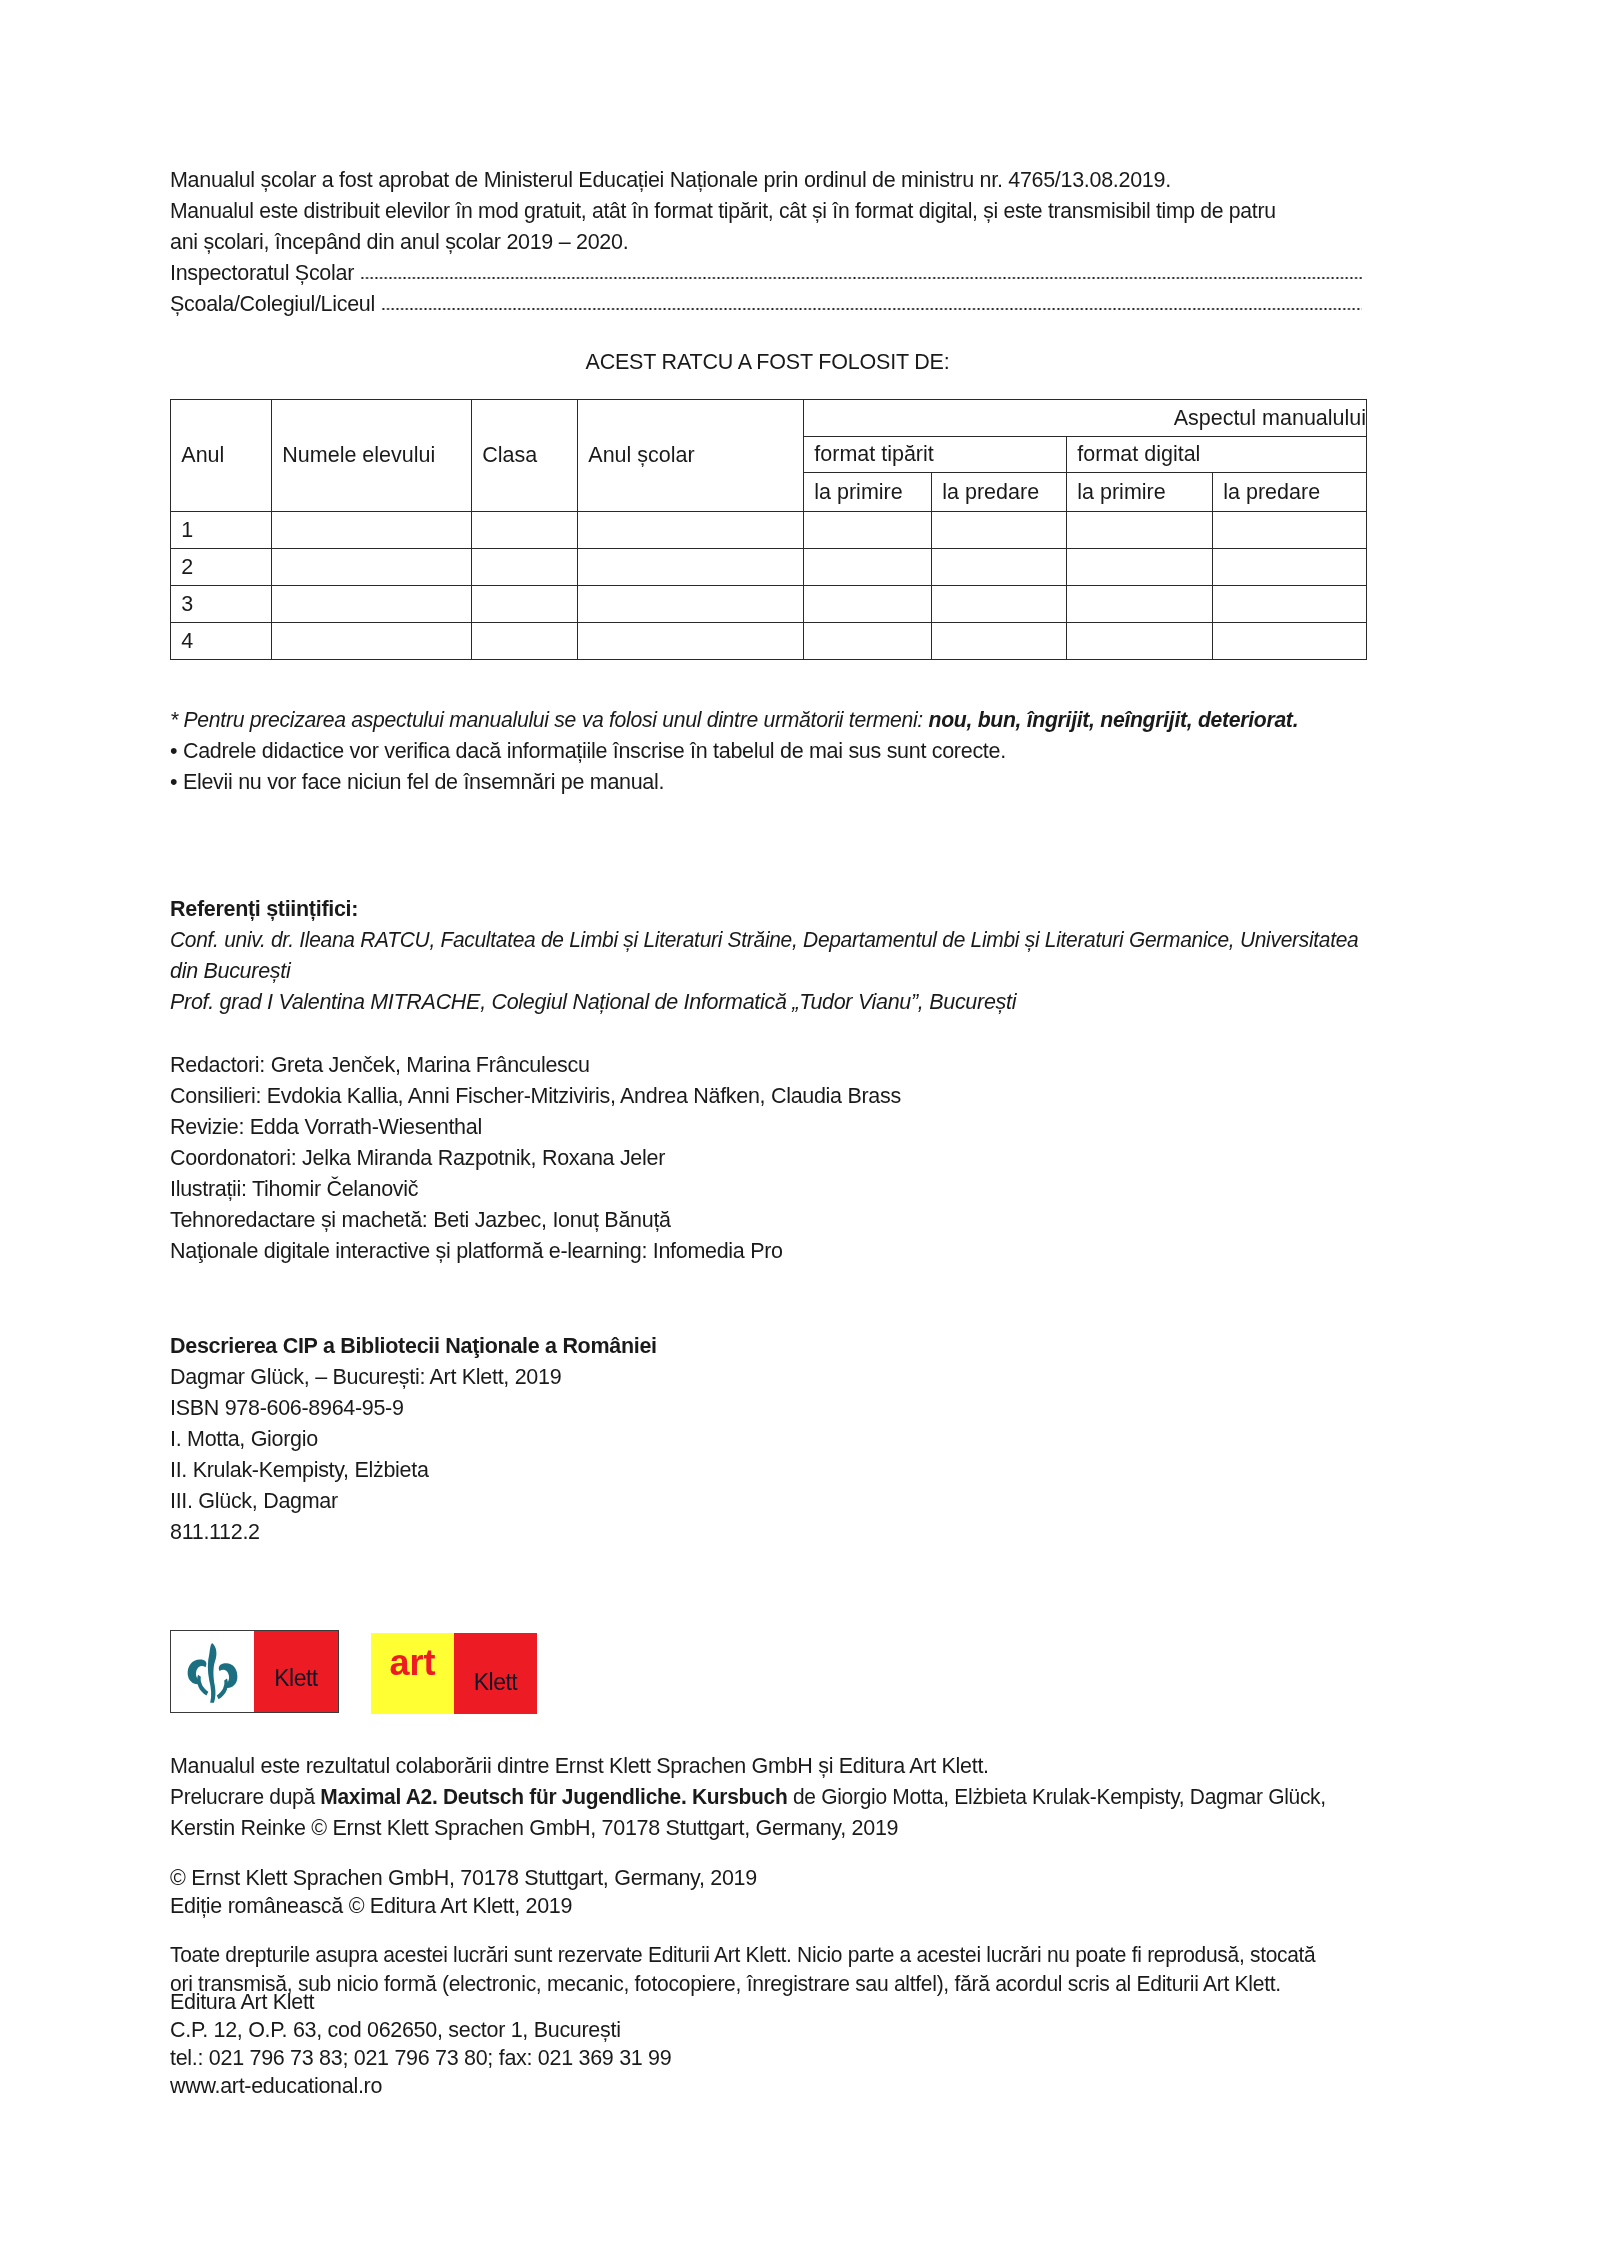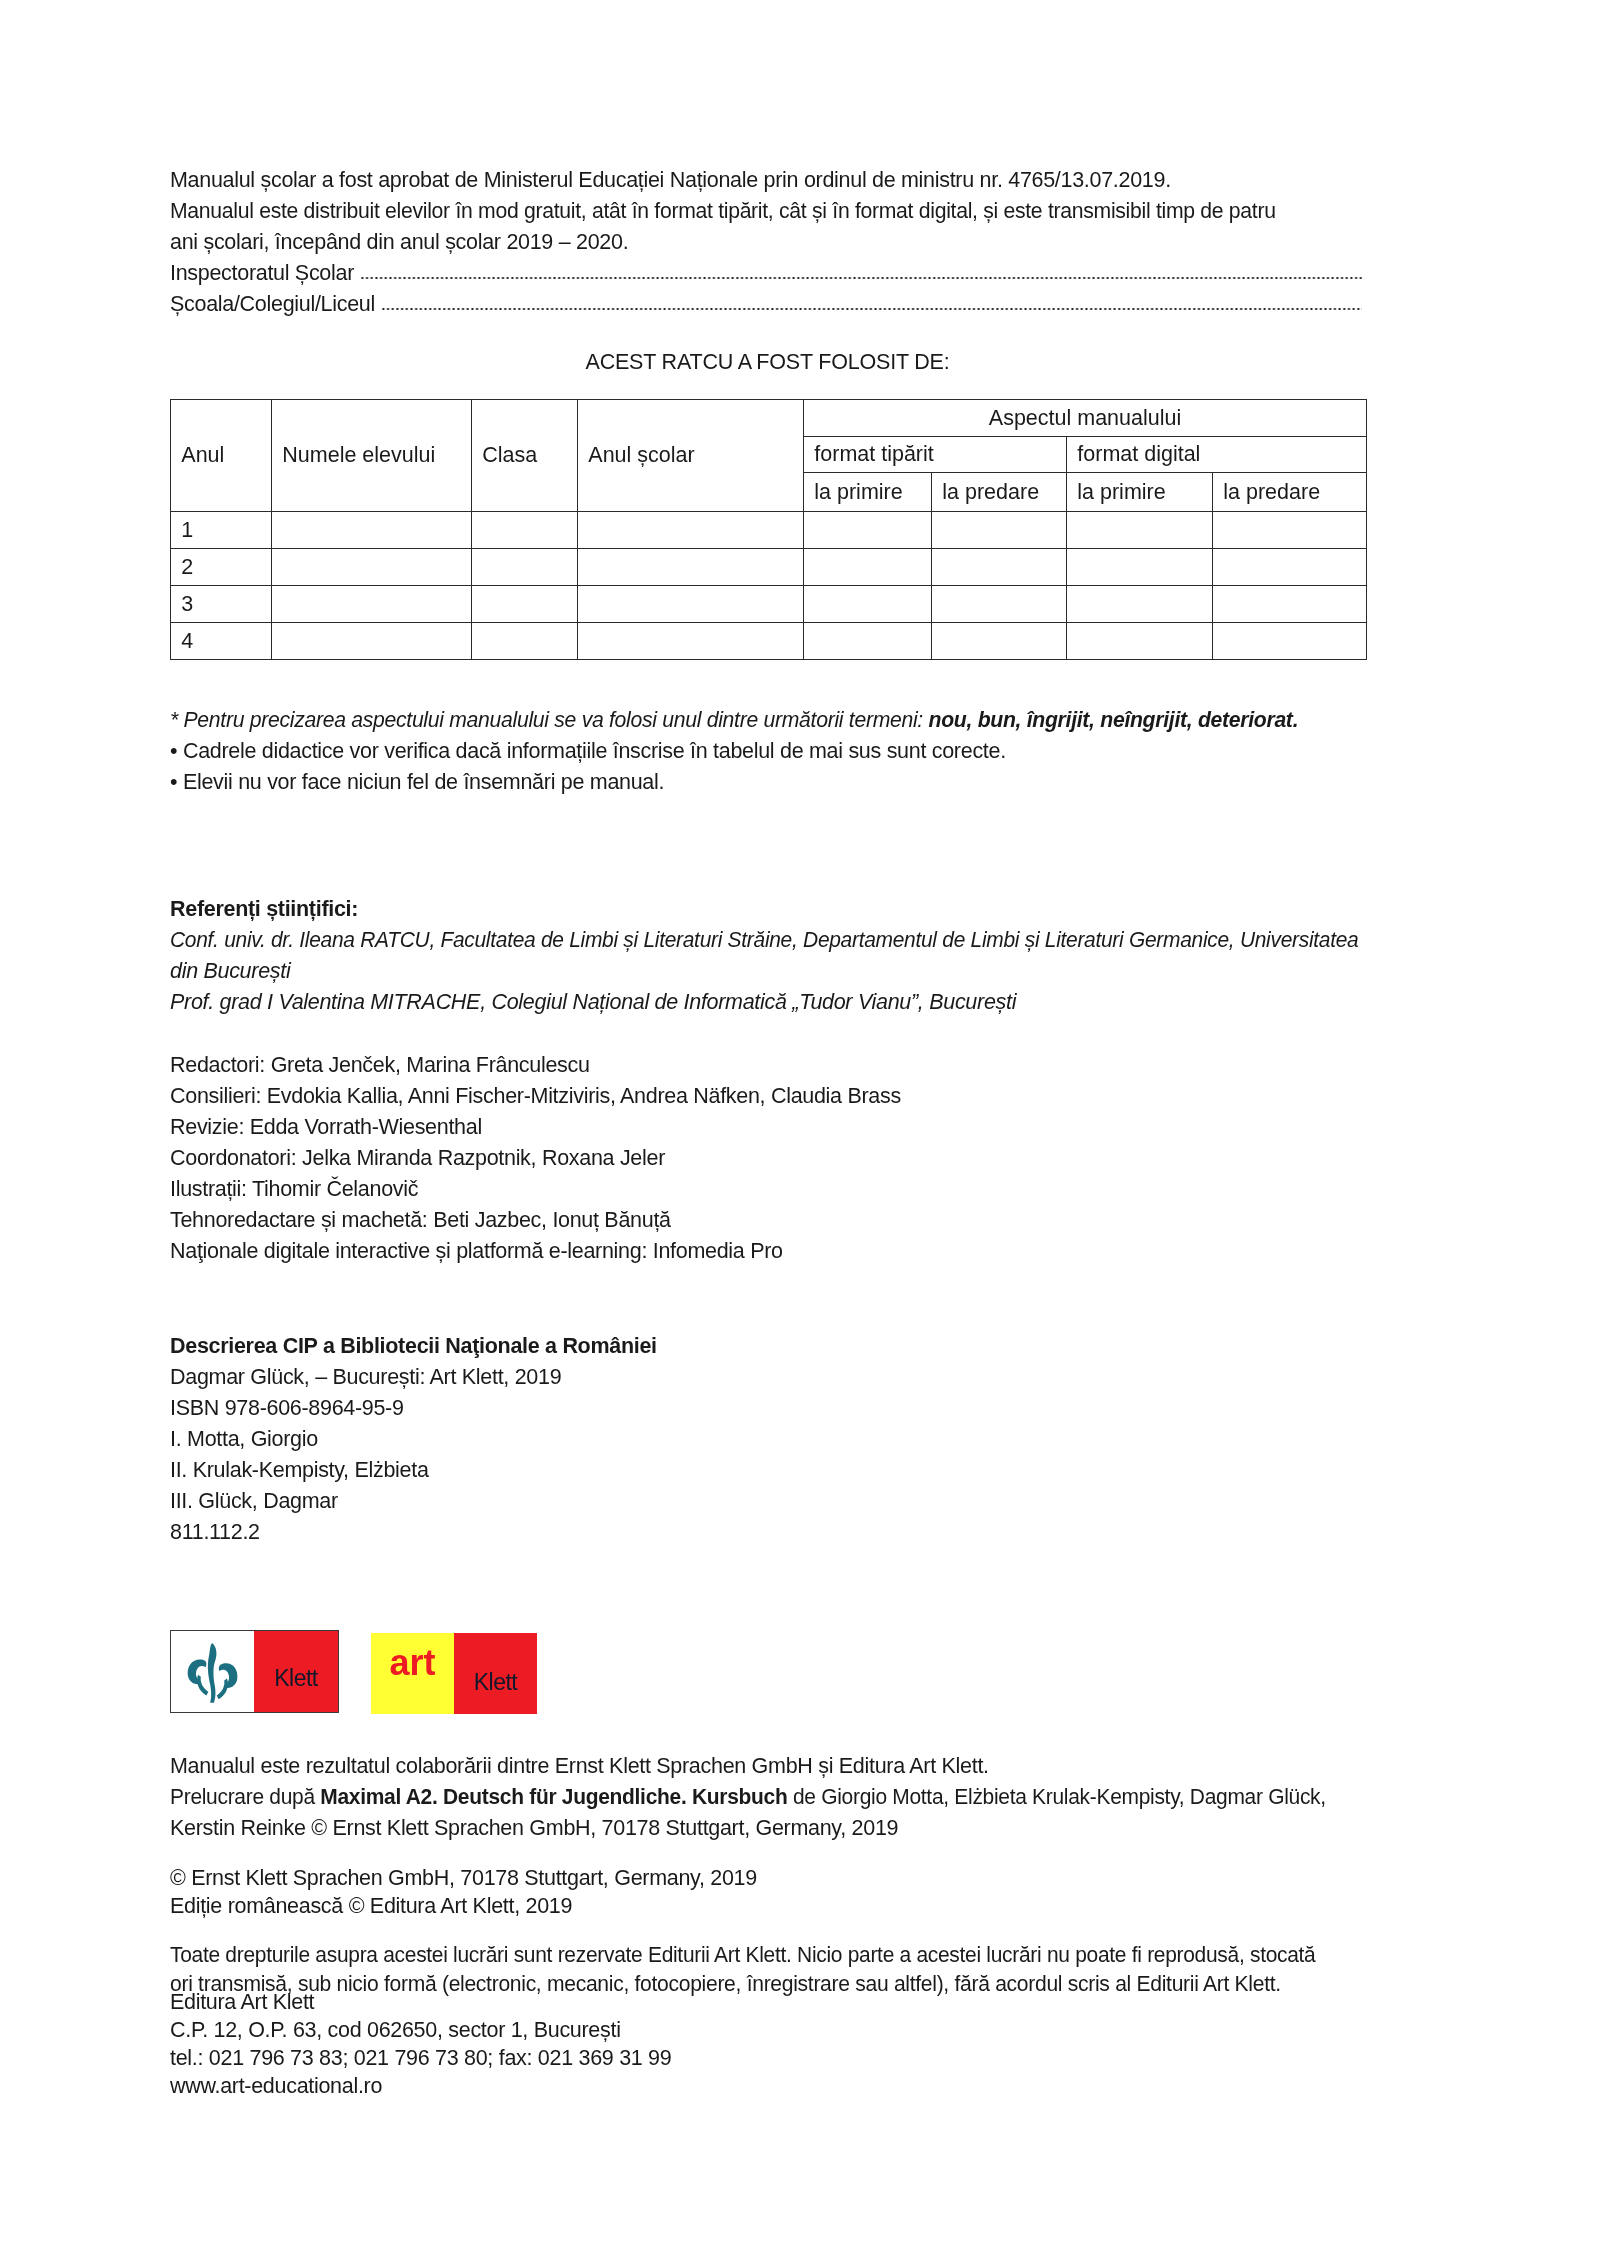--- a/index.html
+++ b/index.html
@@ -28,35 +28,35 @@
     border-collapse: collapse; font-size: 21.5px; table-layout: fixed;
   }
   table.usage td, table.usage th {
     border: 1.9px solid #2a2a2a; font-weight: normal; text-align: left;
     padding: 0 0 0 10.3px; vertical-align: middle; white-space: nowrap;
   }
   table.usage tr.h1 td { height: 36px; }
   table.usage tr.h2 td { height: 35px; }
   table.usage tr.h3 td { height: 38px; }
   table.usage tr.r td { height: 36px; }
-  table.usage td.center { text-align: center; padding: 0; }
+  table.usage td.center { text-align: right; padding: 0; }
 
   .logo { position: absolute; display: flex; }
   .logo-klett { left: 170px; top: 1630px; width: 169px; height: 83px; border: 1.4px solid #3a3a3a; box-sizing: border-box; }
   .logo-klett .leaf { width: 83px; height: 100%; background: #ffffff; display: flex; align-items: center; justify-content: center; }
   .logo-klett .word, .logo-art .word { flex: 1; background: #ed1c24; color: #0f172a; font-size: 23px; display: flex; align-items: center; justify-content: center; padding-top: 13px; box-sizing: border-box; letter-spacing: -0.5px; }
   .logo-art { left: 371px; top: 1633px; width: 166px; height: 81px; }
   .logo-art .art { width: 83px; height: 100%; background: #ffff33; color: #ed1c24; font-weight: bold; font-size: 36px; display: flex; justify-content: center; padding-top: 9.4px; box-sizing: border-box; }
   .logo-art .word { padding-top: 17px; }
 </style>
 </head>
 <body>
 
 <div class="block sq" style="top:165px;">
-  <span class="line">Manualul școlar a fost aprobat de Ministerul Educației Naționale prin ordinul de ministru nr. 4765/13.07.2019.</span>
+  <span class="line">Manualul școlar a fost aprobat de Ministerul Educației Naționale prin ordinul de ministru nr. 4765/13.08.2019.</span>
   <span class="line" style="transform:scaleX(0.985);">Manualul este distribuit elevilor în mod gratuit, atât în format tipărit, cât și în format digital, și este transmisibil timp de patru</span>
   <span class="line">ani școlari, începând din anul școlar 2019 – 2020.</span>
   <span class="line dots-line">
     <span class="lbl">Inspectoratul Școlar</span>
     <span class="dots"></span>
   </span>
   <span class="line dots-line">
     <span class="lbl">Școala/Colegiul/Liceul</span>
     <span class="dots"></span>
   </span>

